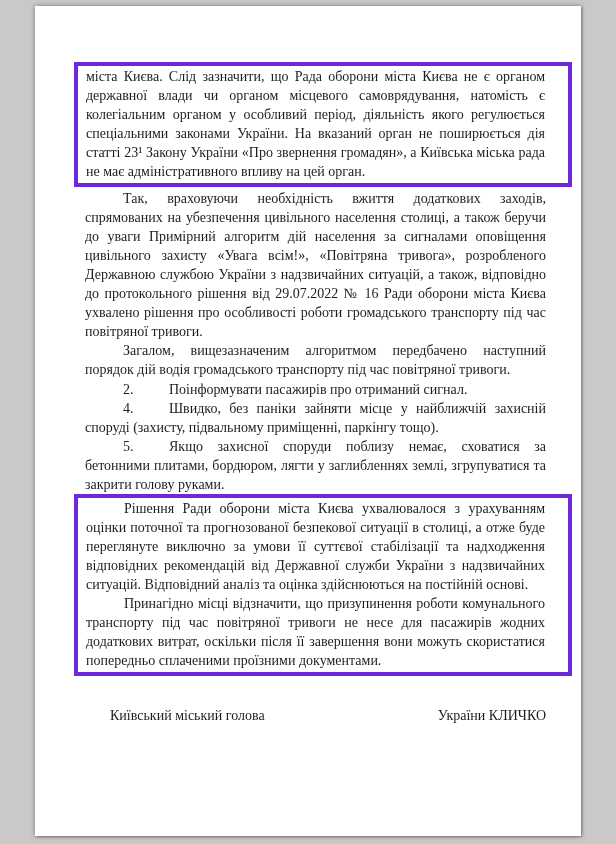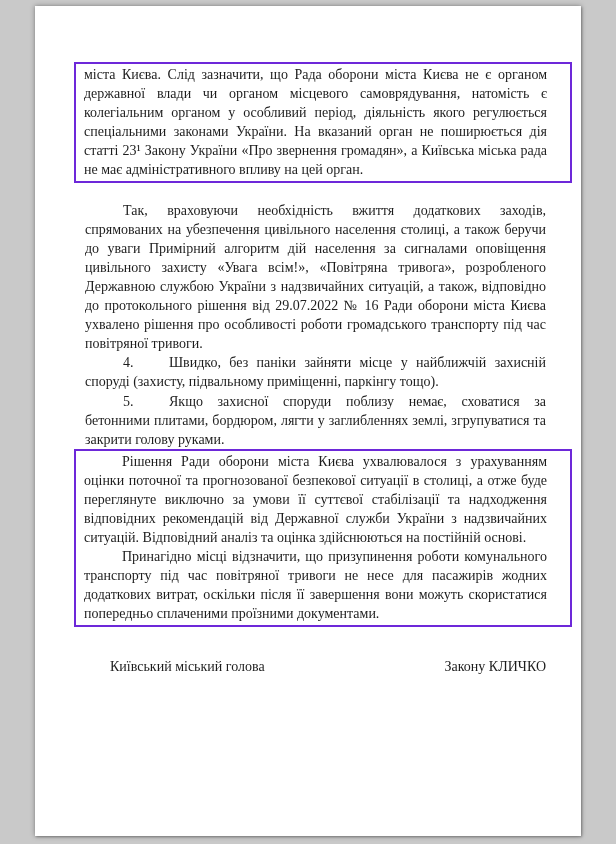--- a/index.html
+++ b/index.html
@@ -31,25 +31,25 @@
     margin: 0;
     text-indent: 38px;
   }
   .para.no-indent { text-indent: 0; }
   .listitem .num {
     display: inline-block;
     width: 46px;
     text-indent: 0;
   }
   .redbox {
-    border: 2px solid #6d28d9;
+    border: 4px solid #6d28d9;
     margin: 0 -26px 0 -11px;
     padding: 1px 23px 2px 8px;
   }
-  .redbox + .para { margin-top: 18px; }
+  .redbox + .para { margin-top: 2px; }
   .signature {
     display: flex;
     justify-content: space-between;
     align-items: baseline;
     margin-top: 30px;
     padding-left: 25px;
     text-indent: 0;
     text-align: left;
     gap: 20px;
   }
@@ -59,32 +59,34 @@
 
 <div class="viewer">
   <div class="page">
 
     <div class="redbox">
       <p class="para no-indent">міста Києва. Слід зазначити, що Рада оборони міста Києва не є органом державної влади чи органом місцевого самоврядування, натомість є колегіальним органом у особливий період, діяльність якого регулюється спеціальними законами України. На вказаний орган не поширюється дія статті 23¹ Закону України «Про звернення громадян», а Київська міська рада не має адміністративного впливу на цей орган.</p>
     </div>
 
     <p class="para">Так, враховуючи необхідність вжиття додаткових заходів, спрямованих на убезпечення цивільного населення столиці, а також беручи до уваги Примірний алгоритм дій населення за сигналами оповіщення цивільного захисту «Увага всім!», «Повітряна тривога», розробленого Державною службою України з надзвичайних ситуацій, а також, відповідно до протокольного рішення від 29.07.2022 № 16 Ради оборони міста Києва ухвалено рішення про особливості роботи громадського транспорту під час повітряної тривоги.</p>
 
+    <p class="para">Загалом, вищезазначеним алгоритмом передбачено наступний порядок дій водія громадського транспорту під час повітряної тривоги.</p>
 
 
+    <p class="para listitem"><span class="num">2.</span><span>Поінформувати пасажирів про отриманий сигнал.</span></p>
 
 
     <p class="para listitem"><span class="num">4.</span><span>Швидко, без паніки зайняти місце у найближчій захисній споруді (захисту, підвальному приміщенні, паркінгу тощо).</span></p>
 
     <p class="para listitem"><span class="num">5.</span><span>Якщо захисної споруди поблизу немає, сховатися за бетонними плитами, бордюром, лягти у заглибленнях землі, згрупуватися та закрити голову руками.</span></p>
 
     <div class="redbox">
       <p class="para">Рішення Ради оборони міста Києва ухвалювалося з урахуванням оцінки поточної та прогнозованої безпекової ситуації в столиці, а отже буде переглянуте виключно за умови її суттєвої стабілізації та надходження відповідних рекомендацій від Державної служби України з надзвичайних ситуацій. Відповідний аналіз та оцінка здійснюються на постійній основі.</p>
       <p class="para">Принагідно місці відзначити, що призупинення роботи комунального транспорту під час повітряної тривоги не несе для пасажирів жодних додаткових витрат, оскільки після її завершення вони можуть скористатися попередньо сплаченими проїзними документами.</p>
     </div>
 
     <div class="signature">
       <span>Київський міський голова</span>
-      <span>Закону КЛИЧКО</span>
+      <span>України КЛИЧКО</span>
     </div>
 
   </div>
 </div>
 
 </body></html>

